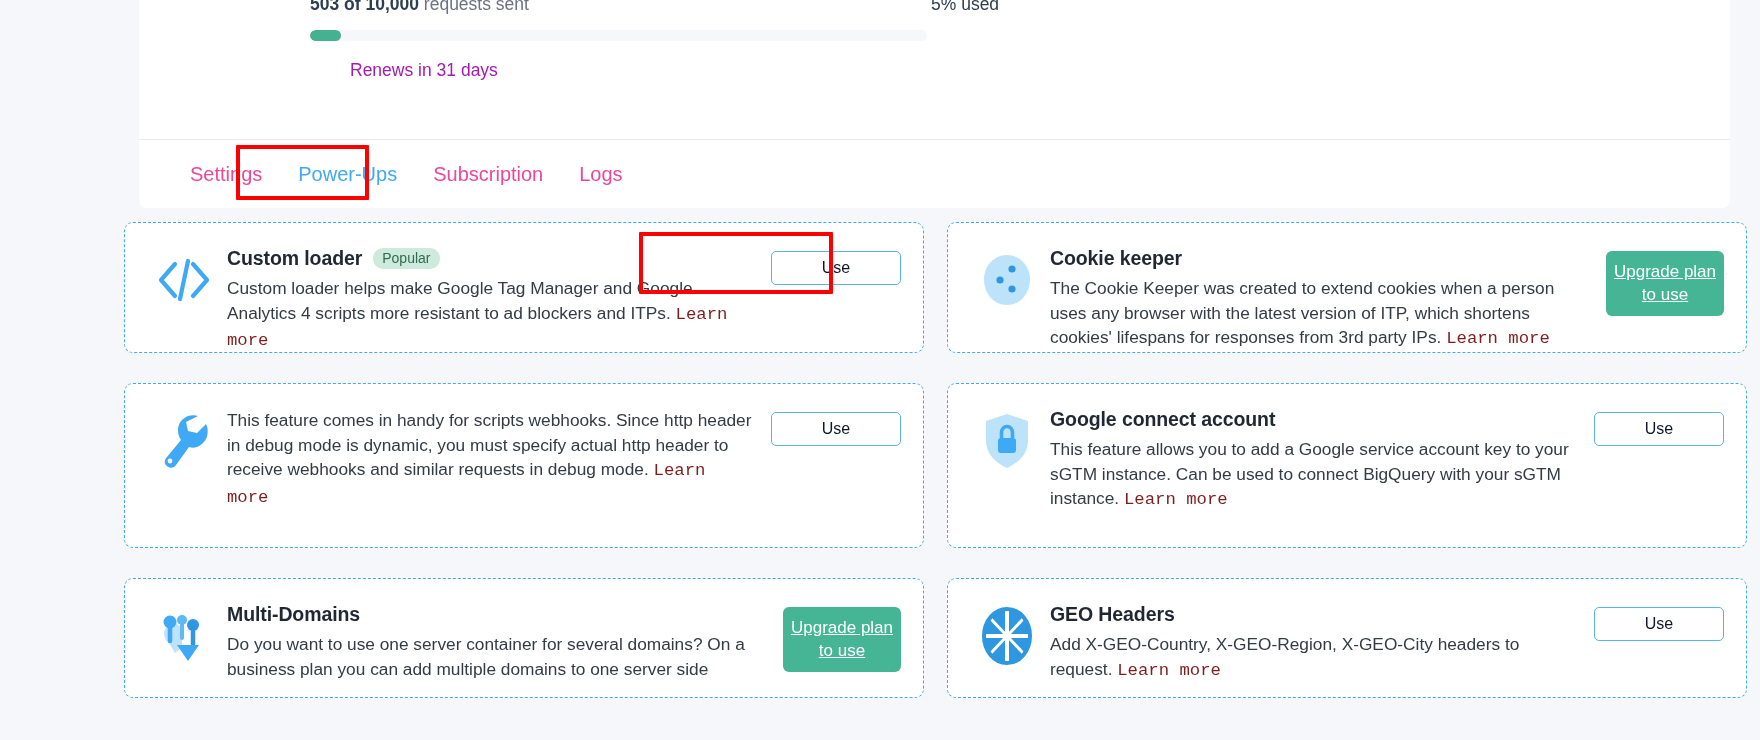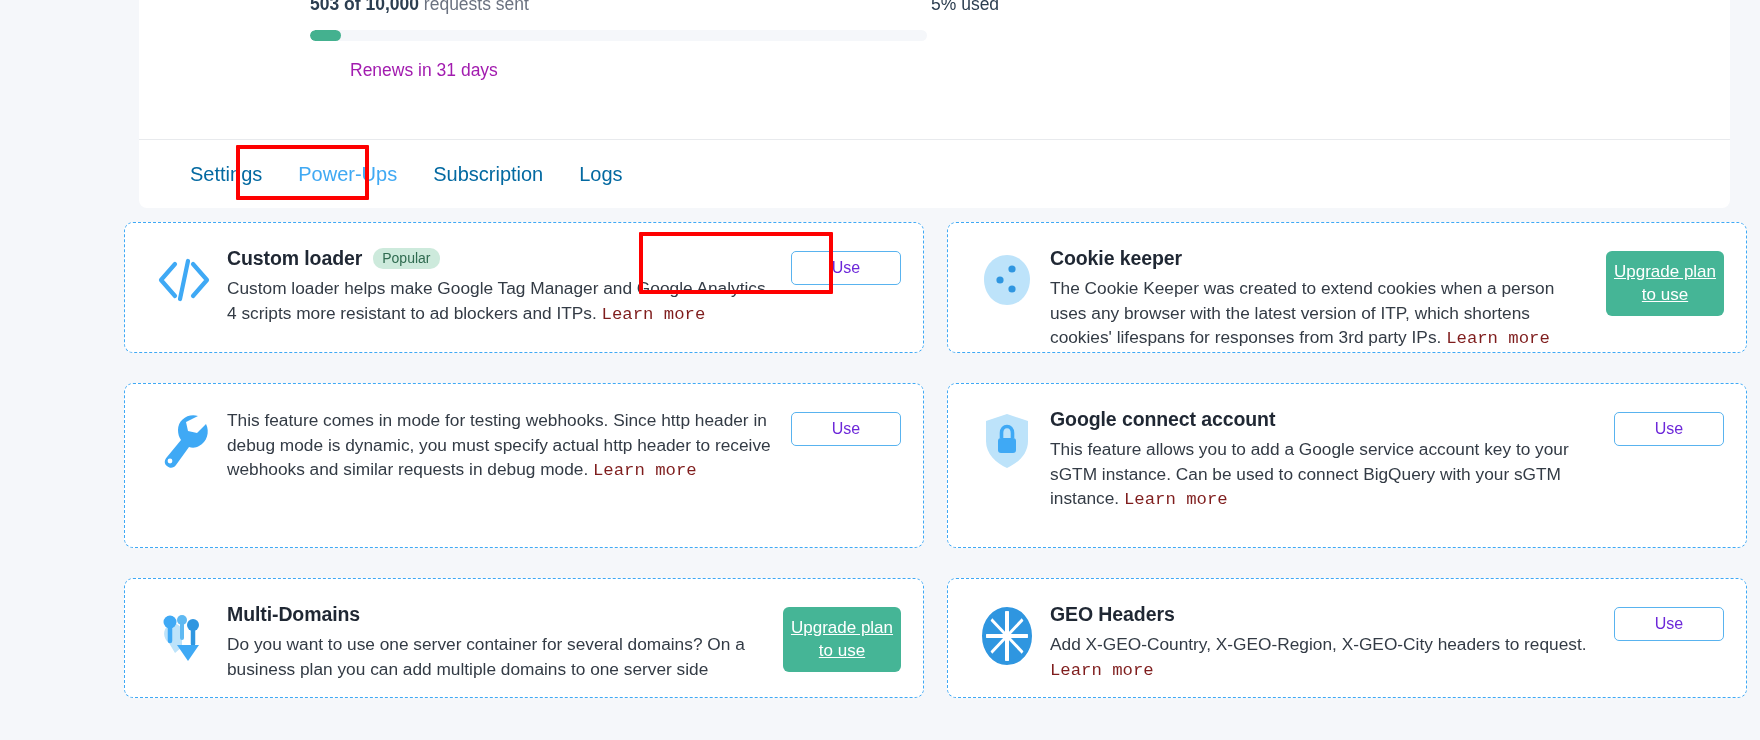--- a/index.html
+++ b/index.html
@@ -88,21 +88,21 @@
     position: absolute;
     left: 33px;
     top: 0;
     height: 69px;
     display: flex;
     align-items: center;
     gap: 0;
   }
   .tab {
     font-size: 20px;
-    color: #0369a1;
+    color: #ec4899;
     padding: 0 18px;
     cursor: pointer;
     white-space: nowrap;
     line-height: 69px;
   }
   .tab.active { color: #40a9f3; }
 
   
   .anno-tab {
     position: absolute;
@@ -177,26 +177,26 @@
     font-family: Liberation Mono, monospace;
   }
 
   .action-slot {
     flex: 0 0 auto;
     display: flex;
     align-items: flex-start;
     padding-top: 4px;
   }
   .btn-use {
-    width: 110px;
+    width: 130px;
     height: 34px;
     border: 1px solid #59b3ef;
     border-radius: 5px;
     background: #ffffff;
-    color: #6d28d9;
+    color: #0f172a;
     font-size: 16px;
     font-family: "Liberation Sans", sans-serif;
     cursor: pointer;
     display: flex;
     align-items: center;
     justify-content: center;
   }
   .btn-upgrade {
     width: 118px;
     height: 65px;
@@ -312,21 +312,21 @@
     <div class="row">
 
       <div class="card card-r2">
         <div class="icon-slot">
           <svg width="54" height="58" viewBox="0 0 54 58" fill="none">
             <path d="M41 4 C31 1 21 8 21 18 C21 22 22 25 24 28 L10 45 C7 48 7 52 10 54 C13 57 17 56 19 53 L32 35 C35 36 39 36 42 34 C50 30 53 20 49 12 L40 21 L31 19 L29 10 L41 4 Z" fill="#3fa9f5"></path>
             <circle cx="13" cy="49" r="2.4" fill="#ffffff"></circle>
           </svg>
         </div>
         <div class="card-body">
-          <div class="card-desc"><span>This feature comes in mode for testing webhooks. Since http header in debug mode is dynamic, you must specify actual http header to receive webhooks and similar requests in debug mode. </span><span class="learn">Learn more</span></div>
+          <div class="card-desc"><span>This feature comes in handy for scripts webhooks. Since http header in debug mode is dynamic, you must specify actual http header to receive webhooks and similar requests in debug mode. </span><span class="learn">Learn more</span></div>
         </div>
         <div class="action-slot">
           <button class="btn-use">Use</button>
         </div>
       </div>
 
       <div class="card card-r2">
         <div class="icon-slot">
           <svg width="50" height="58" viewBox="0 0 50 58" fill="none">
             <path d="M25 2 L46 9 V29 C46 42 36 51 25 56 C14 51 4 42 4 29 V9 L25 2 Z" fill="#bde3fa"></path>

